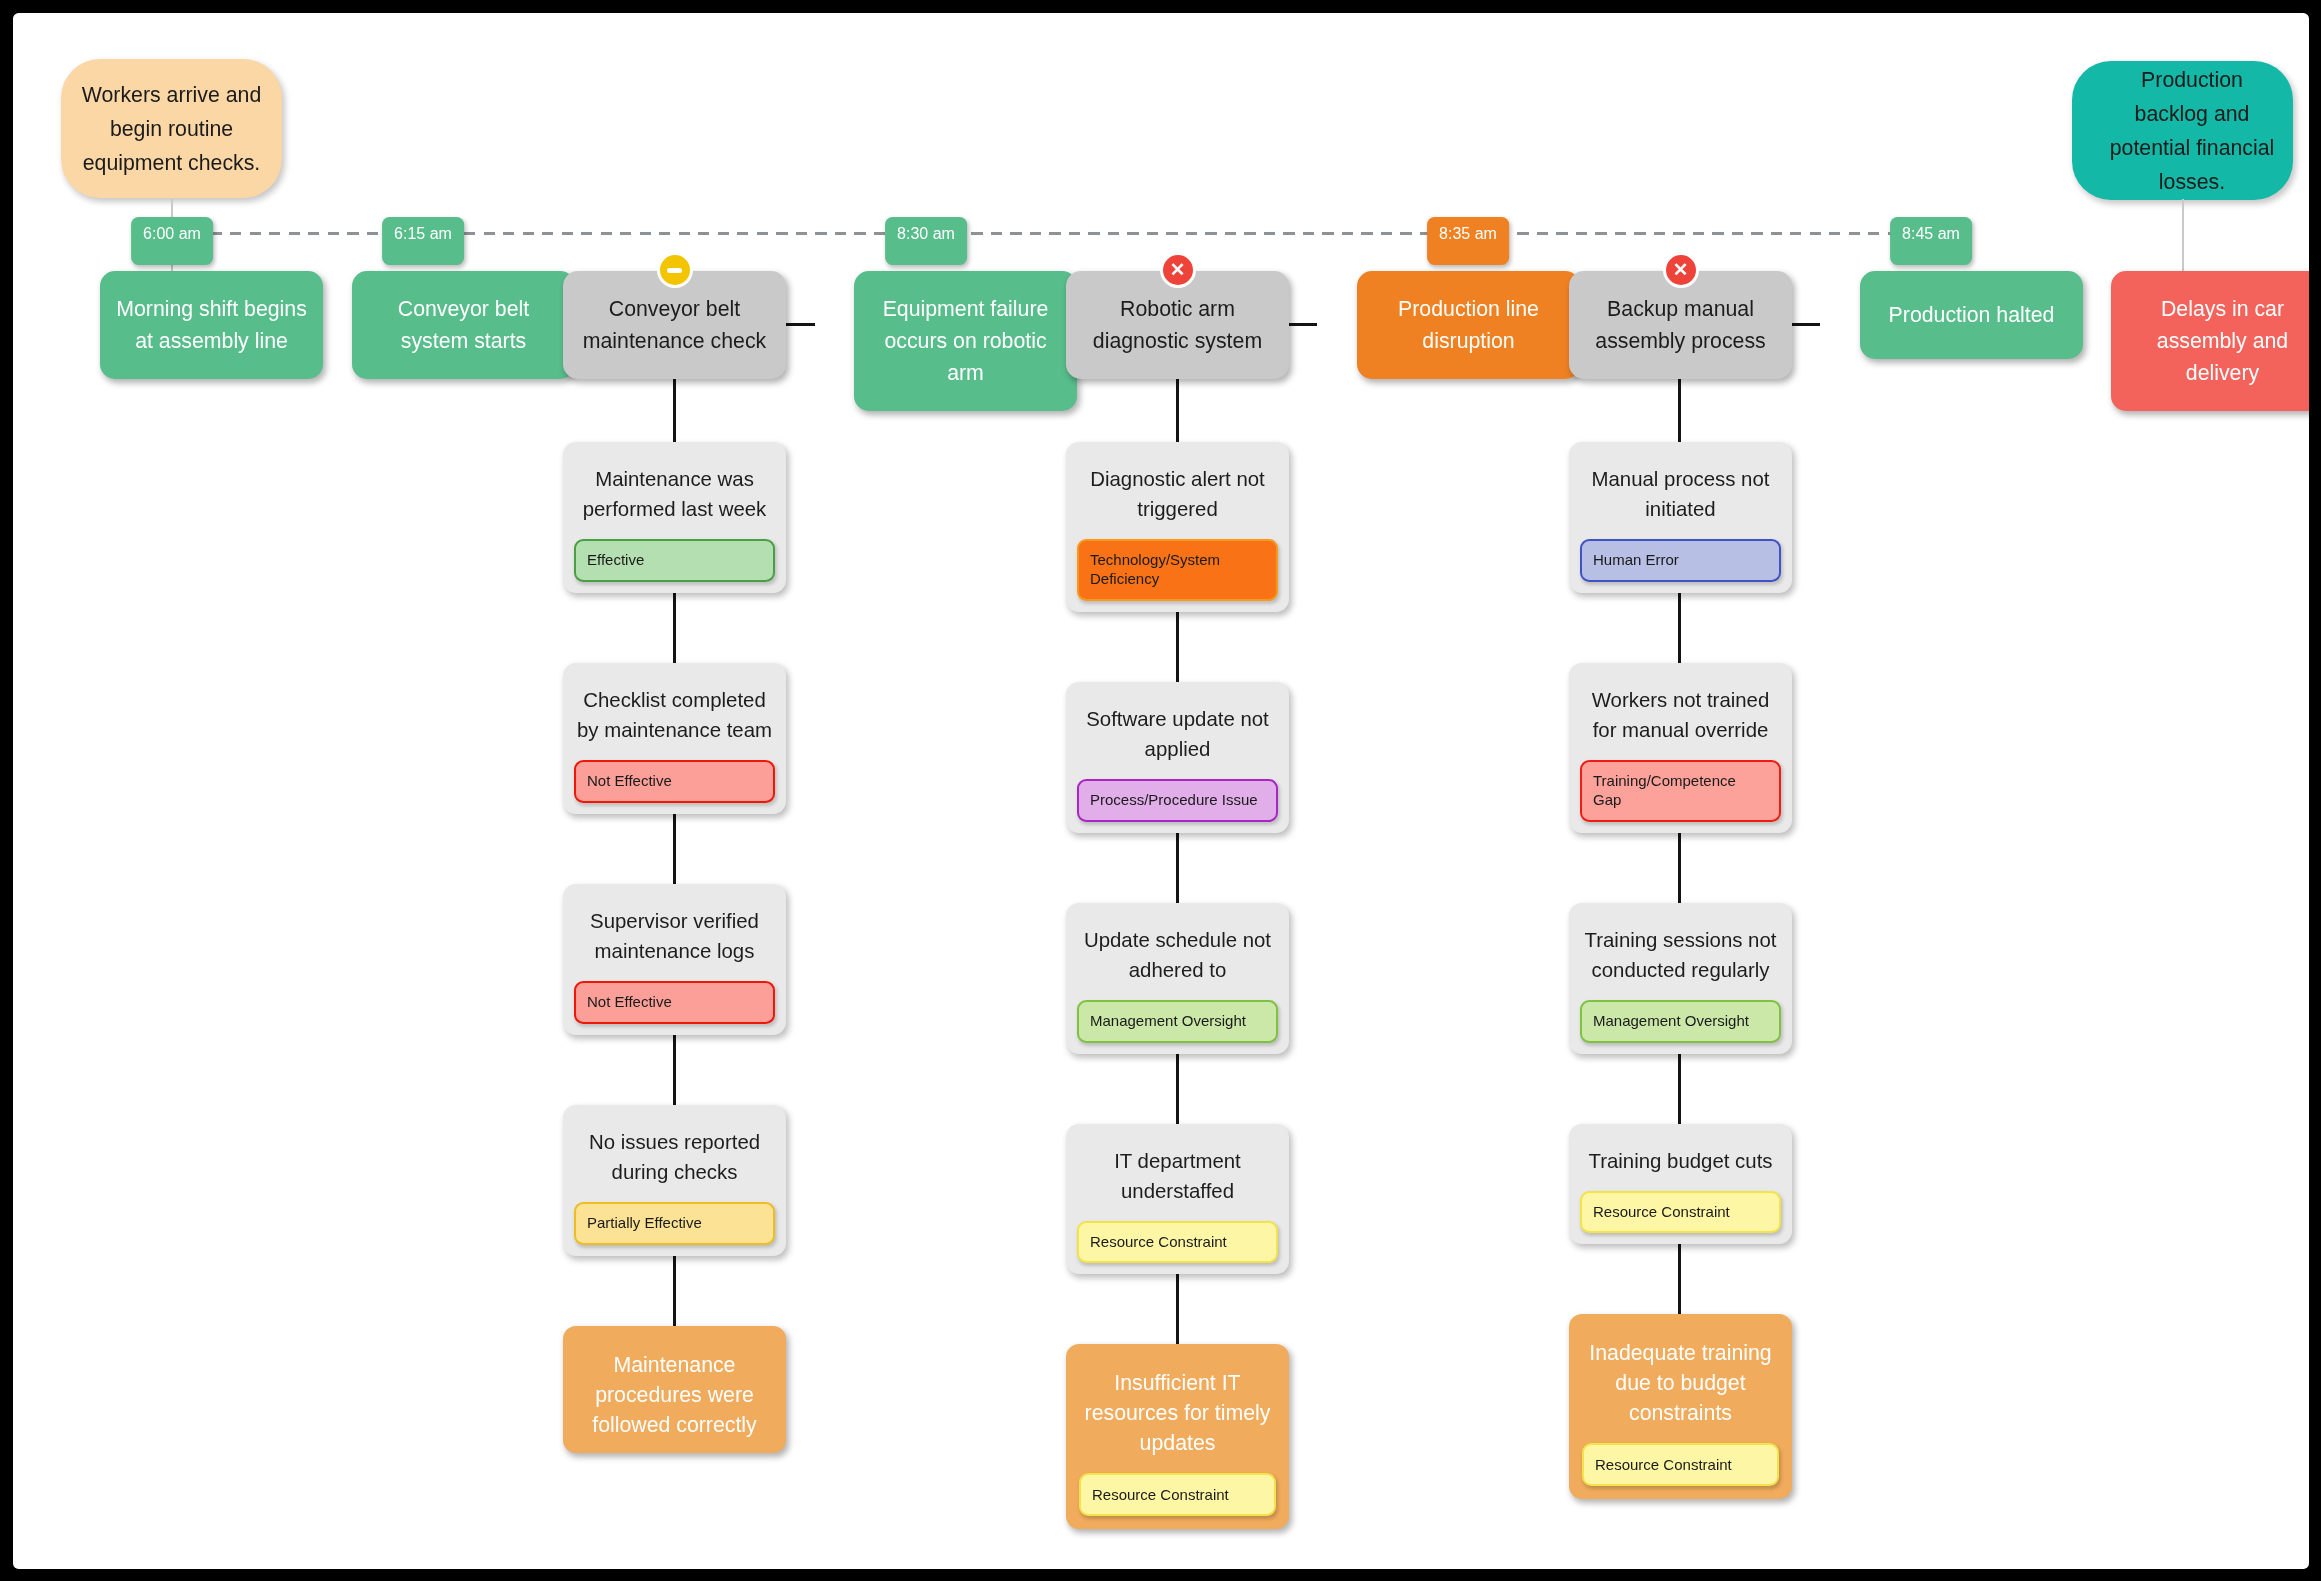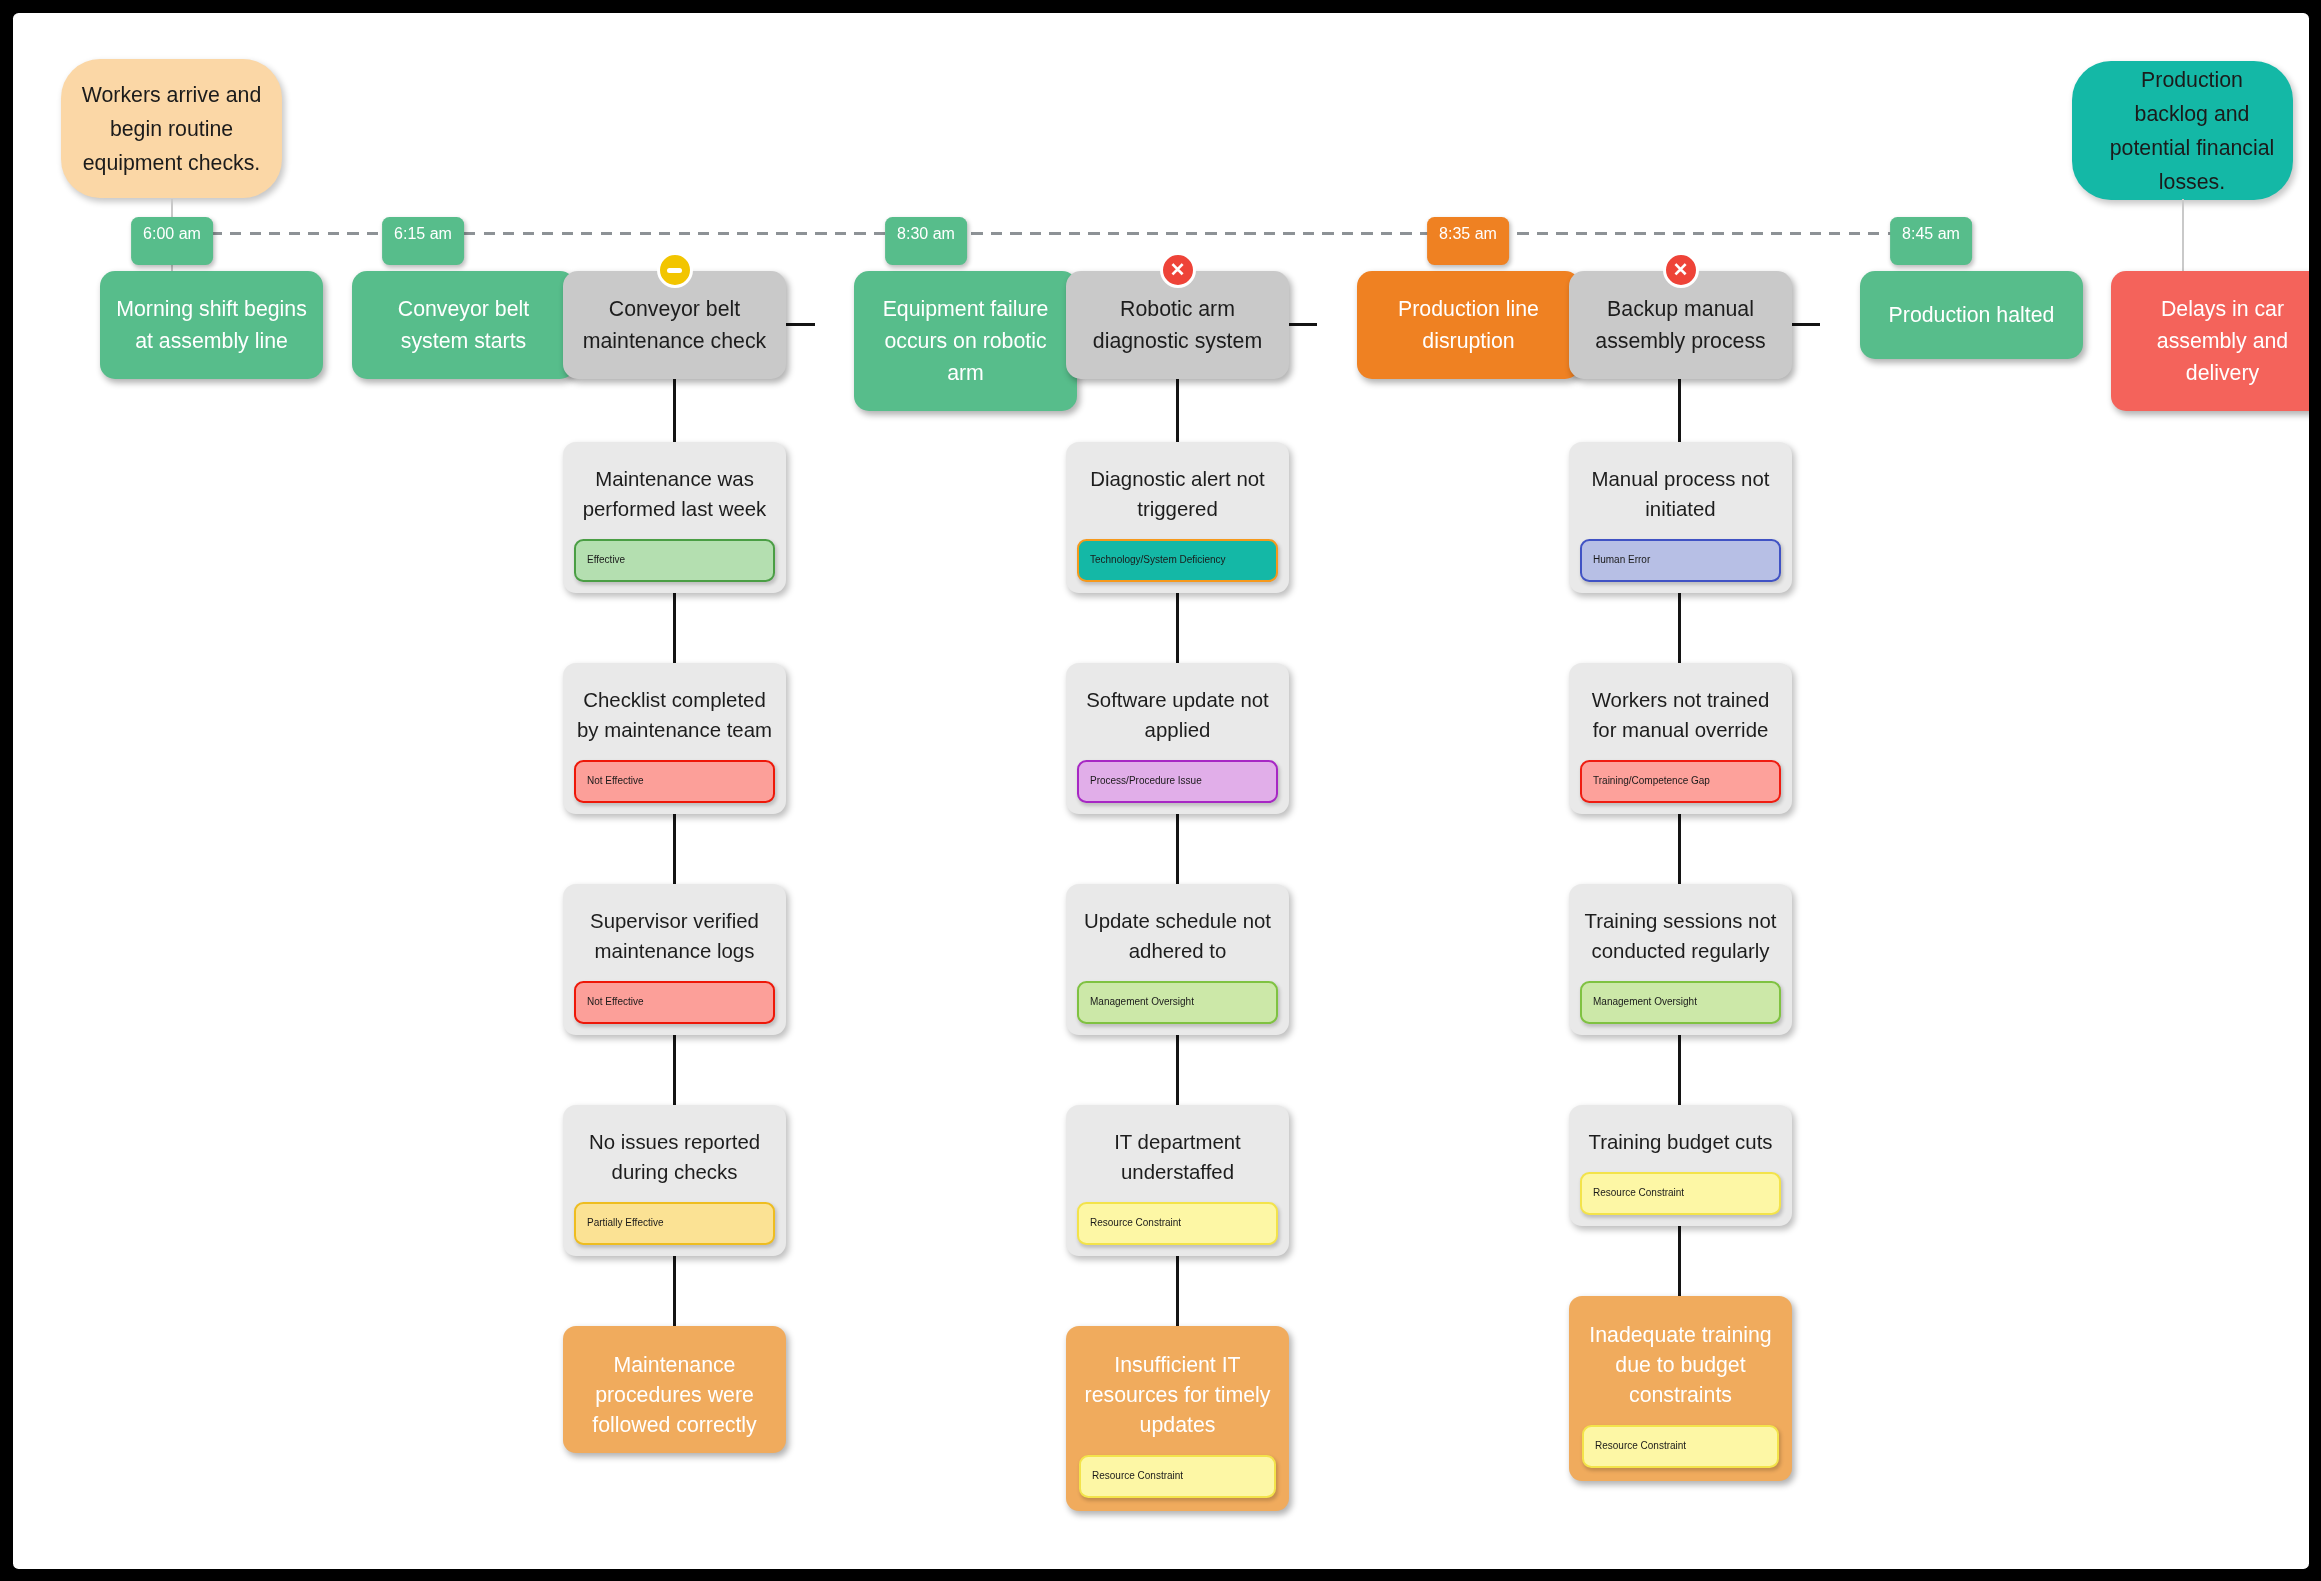--- a/index.html
+++ b/index.html
@@ -21,21 +21,21 @@
     border:3.7px solid #fff;display:flex;align-items:center;justify-content:center;z-index:4;}
   .status-icon .bar{width:15px;height:4.6px;border-radius:2.8px;background:#fff;}
   .status-icon .xg{color:#fff;font-size:18.6px;font-weight:bold;line-height:1;}
   .hconn{position:absolute;height:2.8px;background:#141414;z-index:1;}
   .vline{position:absolute;width:2.8px;background:#141414;z-index:0;}
   .col{position:absolute;width:223px;z-index:1;}
   .card{position:relative;background:#e9e9e9;border-radius:13px;margin-bottom:70px;padding:22px 11px 11px 11px;box-sizing:border-box;
     box-shadow:2.8px 3.7px 6.5px rgba(0,0,0,.25);z-index:2;}
   .card .ttl{text-align:center;font-size:20.4px;line-height:30px;color:#1d1d1d;padding:0 1.9px;}
   .tag{margin-top:15px;border-radius:9.3px;border:2.8px solid;box-sizing:border-box;padding:10.2px 11px;
-    font-size:10px;line-height:18.6px;color:#1a1a1a;text-align:left;box-shadow:1.9px 2.8px 3.7px rgba(0,0,0,.18);}
+    font-size:15px;line-height:18.6px;color:#1a1a1a;text-align:left;box-shadow:1.9px 2.8px 3.7px rgba(0,0,0,.18);}
   .root{position:relative;border-radius:13px;margin-bottom:0;padding:24px 13px 13px 13px;box-sizing:border-box;
     box-shadow:2.8px 3.7px 6.5px rgba(0,0,0,.3);z-index:2;}
   .root .ttl{text-align:center;font-size:21.3px;line-height:30px;color:#fff;}
 </style>
 </head>
 <body>
 
 <div class="frame">
   <div class="note" id="start-note" style="left: 48px; top: 46px; background: rgb(251, 215, 166);">
     <span>Workers arrive and begin routine equipment checks.</span>
@@ -118,21 +118,21 @@
           <div class="ttl">No issues reported during checks</div>
           <div class="tag" style="background: rgb(251, 226, 148); border-color: rgb(238, 189, 32);">Partially Effective</div>
         </div>
         <div class="root" style="background: rgb(240, 171, 93);">
           <div class="ttl">Maintenance procedures were followed correctly</div>
         </div>
       </div>
       <div class="col" style="left: 1053px; top: 429px;">
         <div class="card">
           <div class="ttl">Diagnostic alert not triggered</div>
-          <div class="tag" style="background: #14b8a6; border-color: rgb(246, 153, 28);">Technology/System Deficiency</div>
+          <div class="tag" style="background: #f97316; border-color: rgb(246, 153, 28);">Technology/System Deficiency</div>
         </div>
         <div class="card">
           <div class="ttl">Software update not applied</div>
           <div class="tag" style="background: rgb(225, 174, 233); border-color: rgb(167, 39, 196);">Process/Procedure Issue</div>
         </div>
         <div class="card">
           <div class="ttl">Update schedule not adhered to</div>
           <div class="tag" style="background: rgb(204, 232, 168); border-color: rgb(127, 194, 65);">Management Oversight</div>
         </div>
         <div class="card">

